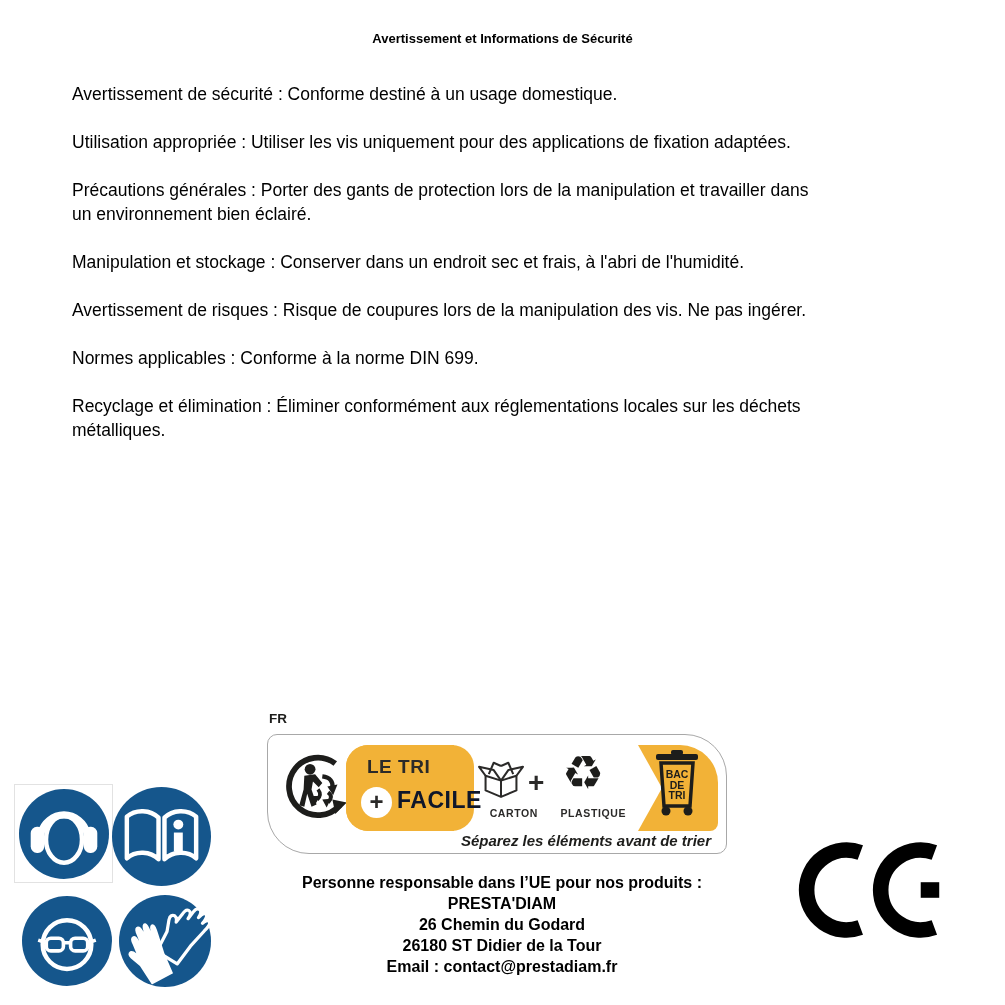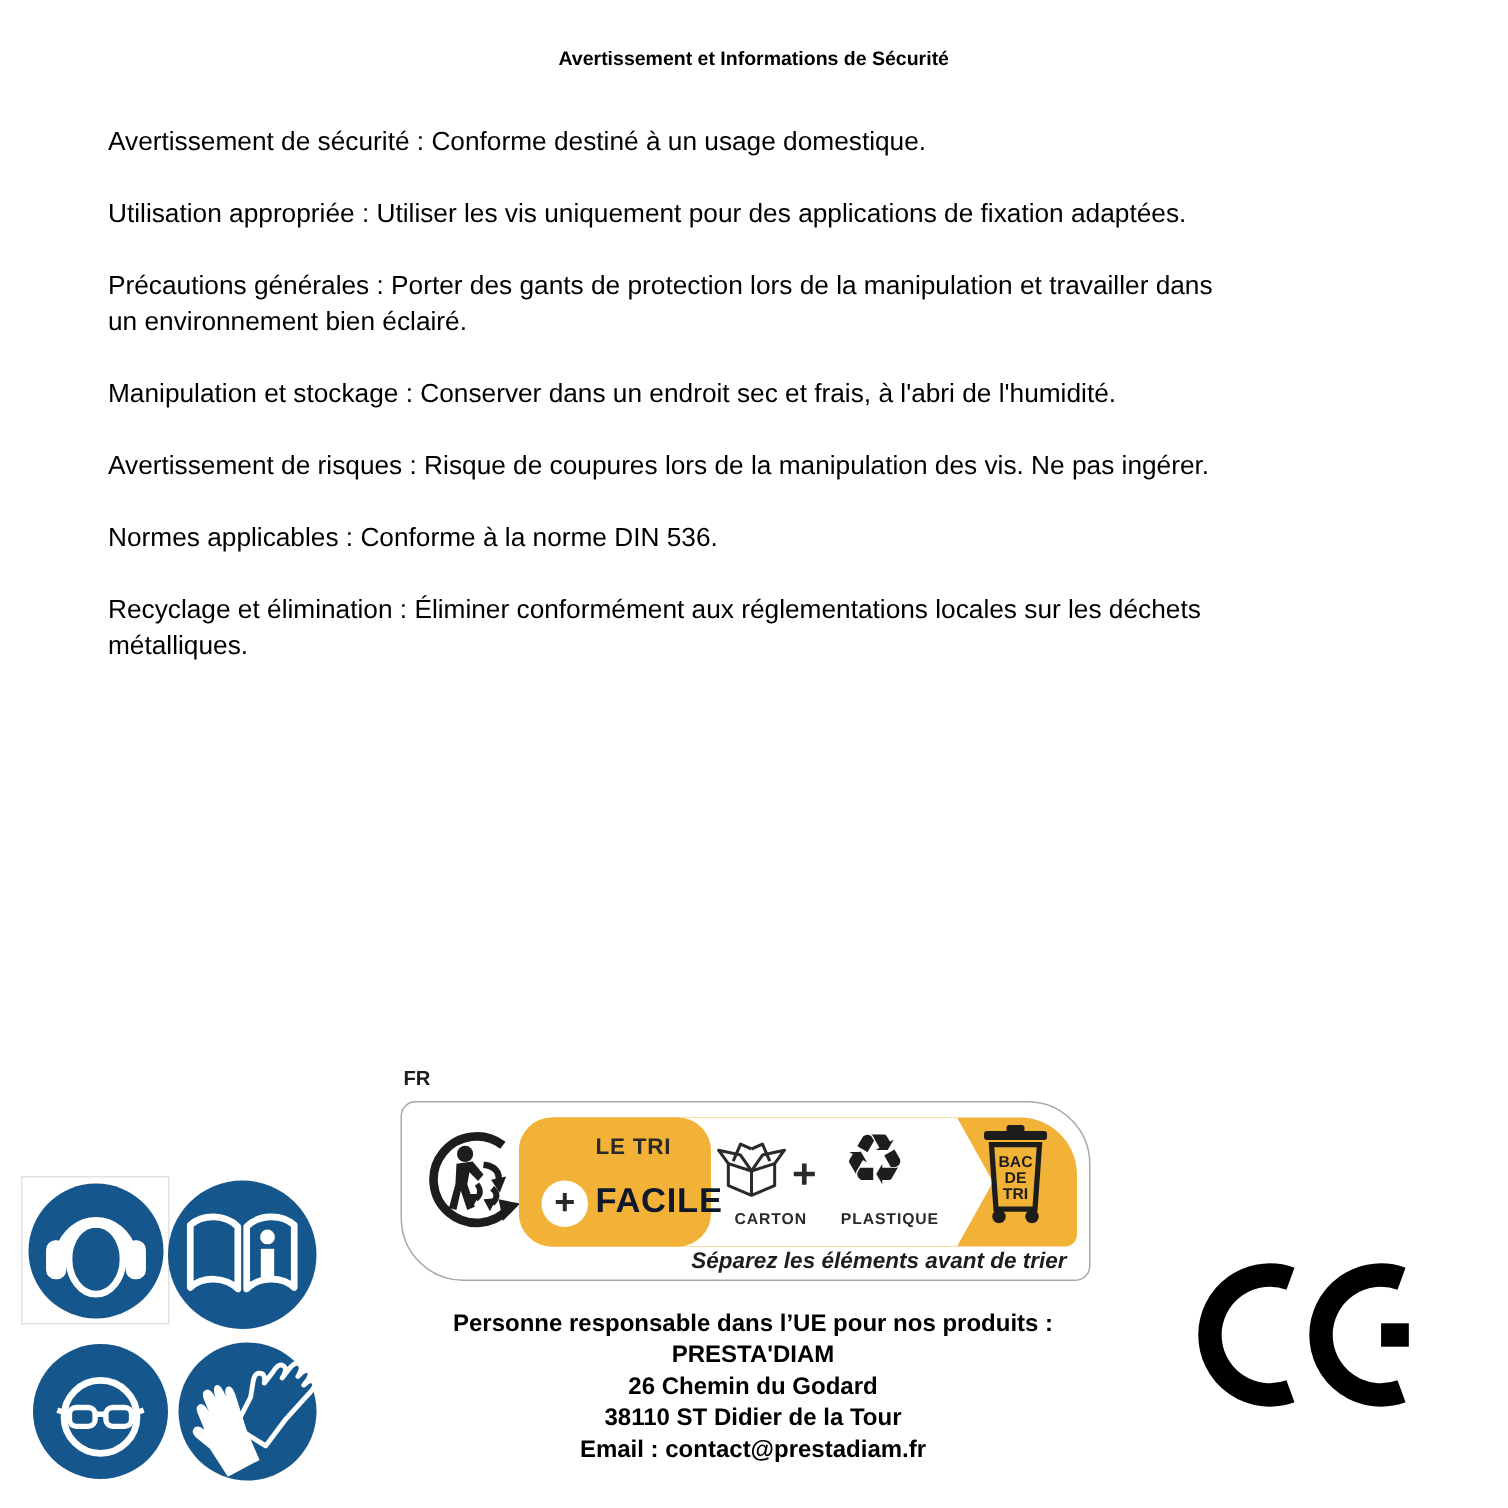--- a/index.html
+++ b/index.html
@@ -33,21 +33,21 @@
     position:absolute;left:267px;top:734px;width:460px;height:120px;background:#fff;
     border:1.5px solid var(--border_gray);border-radius:10px 42px 10px 42px;
   }
   .triman{position:absolute;left:14px;top:9px;width:72px;height:88px;}
   .tri-strip{position:absolute;left:78px;top:10px;width:372px;height:86px;background:var(--yellow);border-radius:22px 38px 8px 22px;}
   .tri-arrow{
     position:absolute;left:108px;top:0;width:208px;height:86px;background:#fff;
     clip-path:polygon(0 0, calc(100% - 24px) 0, 100% 50%, calc(100% - 24px) 100%, 0 100%);
   }
   .tri-head{position:absolute;left:0;top:0;width:128px;height:86px;background:var(--yellow);border-radius:22px;}
-  .tri-head .l1{position:absolute;left:21px;top:11px;font-size:15px;font-weight:bold;color:#2B2A29;letter-spacing:.5px;margin-left:30px;}
+  .tri-head .l1{position:absolute;left:21px;top:11px;font-size:19px;font-weight:bold;color:#2B2A29;letter-spacing:.5px;}
   .plus-circle{
     position:absolute;left:15px;top:42px;width:31px;height:31px;border-radius:50%;background:#fff;
     color:#2B2A29;font-size:24px;font-weight:bold;text-align:center;line-height:29px;
   }
   .tri-head .l2{position:absolute;left:51px;top:42px;font-size:23px;font-weight:bold;color:#0f172a;letter-spacing:.5px;}
   .mat-icon{position:absolute;top:10px;}
   .mat-label{position:absolute;top:62px;font-size:10.5px;font-weight:bold;color:#2B2A29;letter-spacing:.6px;text-align:right;}
   .mat-plus{position:absolute;left:74px;top:22px;font-size:28px;font-weight:bold;color:#2B2A29;}
   .recycle-glyph{position:absolute;left:108px;top:2px;font-size:47px;line-height:52px;color:var(--ink);}
   .bin{position:absolute;left:305px;top:3px;width:52px;height:70px;}
@@ -80,21 +80,21 @@
         <span>Précautions générales : Porter des gants de protection lors de la manipulation et travailler dans</span>
         <span>un environnement bien éclairé.</span>
       </p>
     <p>
         <span>Manipulation et stockage : Conserver dans un endroit sec et frais, à l'abri de l'humidité.</span>
       </p>
     <p>
         <span>Avertissement de risques : Risque de coupures lors de la manipulation des vis. Ne pas ingérer.</span>
       </p>
     <p>
-        <span>Normes applicables : Conforme à la norme DIN 536.</span>
+        <span>Normes applicables : Conforme à la norme DIN 699.</span>
       </p>
     <p>
         <span>Recyclage et élimination : Éliminer conformément aux réglementations locales sur les déchets</span>
         <span>métalliques.</span>
       </p>
   </div>
 
   <div class="picto-frame"></div>
 
   <div class="picto" style="left:19px;top:789px;width:90px;height:90px;">
@@ -190,21 +190,21 @@
 
     </div>
 
     <div class="tagline">Séparez les éléments avant de trier</div>
   </div>
 
   <div class="address">
     <div>Personne responsable dans l’UE pour nos produits :</div>
     <div>PRESTA'DIAM</div>
     <div>26 Chemin du Godard</div>
-    <div>38110 ST Didier de la Tour</div>
+    <div>26180 ST Didier de la Tour</div>
     <div>Email : contact@prestadiam.fr</div>
   </div>
 
   <svg class="ce" viewBox="0 0 156 102">
     <path d="M66,12.5 A41,41 0 1 0 66,89.5" fill="none" stroke="#000" stroke-width="16"></path>
     <path d="M142,12.5 A41,41 0 1 0 142,89.5" fill="none" stroke="#000" stroke-width="16"></path>
     <path d="M128,51 L147,51" stroke="#000" stroke-width="16"></path>
   </svg>
 
 </div>

